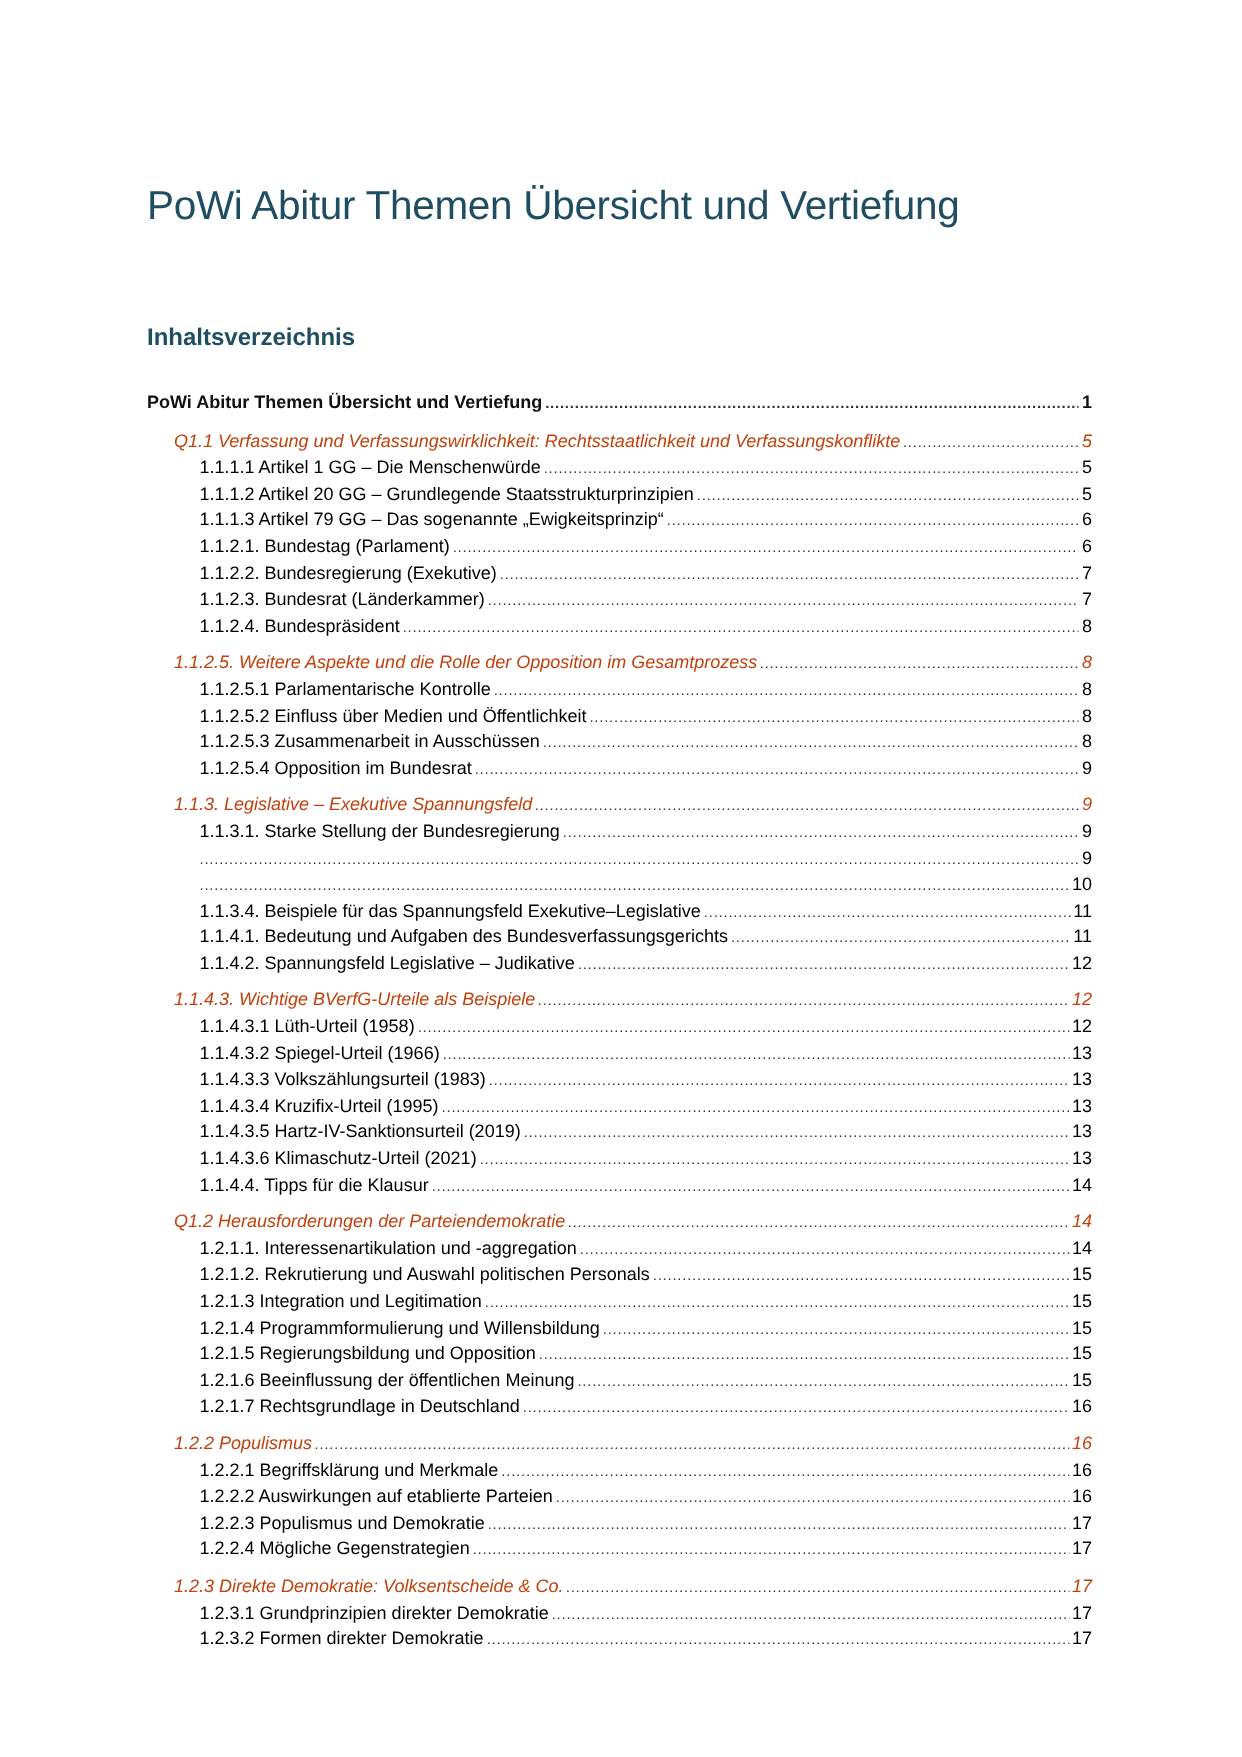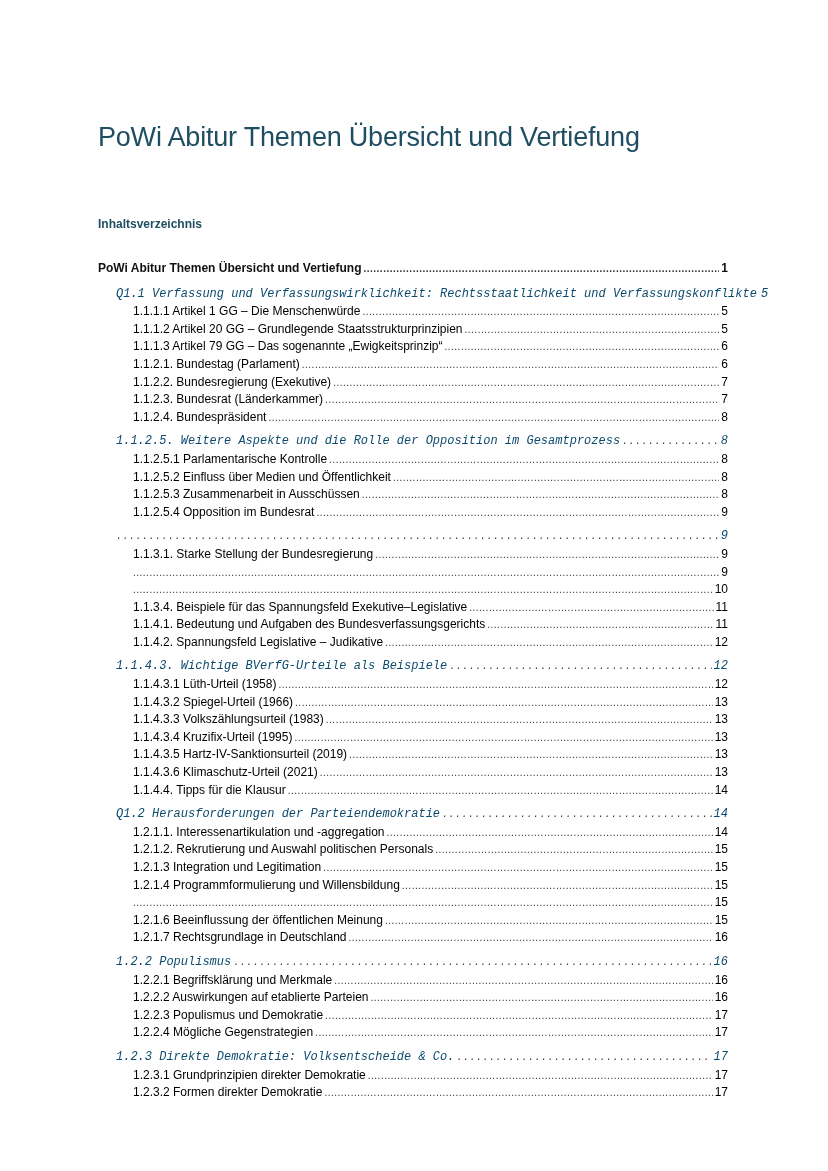--- a/index.html
+++ b/index.html
@@ -1,32 +1,32 @@
 <!DOCTYPE html>
 <html><head>
   <meta charset="utf-8">
   <style>
     html, body { margin: 0; padding: 0; background: #ffffff; }
     body { width: 828px; height: 1171px; position: relative; overflow: hidden;
            font-family: "Liberation Sans", sans-serif; color: #1a1a1a; }
     .page { position: absolute; left: 0; top: 0; width: 742px; height: 1171px; background: #fff; }
     .doc-title { position: absolute; left: 98px; top: 122px; font-size: 27px; font-weight: normal;
                  color: #1f4e63; letter-spacing: -0.2px; margin: 0; white-space: nowrap; }
-    .toc-heading { position: absolute; left: 98px; top: 217px; font-size: 12px; font-weight: bold;
+    .toc-heading { position: absolute; left: 98px; top: 217px; font-size: 16px; font-weight: bold;
                    color: #1f4e63; margin: 0; white-space: nowrap; }
     .toc { position: absolute; left: 98px; top: 260px; width: 630px; }
     .toc-row { display: flex; align-items: baseline; height: 17.6px; line-height: 17.6px;
                font-size: 12px; white-space: nowrap; cursor: pointer; }
     .toc-row .label { flex: 0 0 auto; padding-right: 2px; }
     .toc-row .leader { flex: 1 1 auto; overflow: hidden; color: #333; letter-spacing: 0.5px;
                        font-size: 10px; }
     .toc-row .leader::after { content: "..................................................................................................................................................................................................................................................."; }
     .toc-row .page-num { flex: 0 0 auto; padding-left: 2px; text-align: right; }
     .lvl1 { font-weight: bold; font-size: 12px; color: #111; }
-    .lvl2 { padding-left: 18px; font-style: italic; color: #0c4a6e; font-family: Liberation Mono, monospace; }
+    .lvl2 { padding-left: 18px; font-style: italic; color: #c2410c; }
     .lvl3 { padding-left: 35px; color: #000000; }
     .group-gap { height: 7px; }
     .first-gap { height: 8px; }
   </style>
 </head>
 <body>
 
 <div class="page">
   <h1 class="doc-title">PoWi Abitur Themen Übersicht und Vertiefung</h1>
   <h2 class="toc-heading">Inhaltsverzeichnis</h2>
@@ -110,20 +110,21 @@
             <div class="toc-row lvl3">
     <span class="label">1.1.2.5.4 Opposition im Bundesrat</span>
     <span class="leader"></span>
     <span class="page-num">9</span>
   </div>
           </div>
     <div class="group-gap"></div>
   </div>
         <div class="toc-group">
     <div class="toc-row lvl2">
+      <span class="label">1.1.3.  Legislative – Exekutive Spannungsfeld</span>
       <span class="leader"></span>
       <span class="page-num">9</span>
     </div>
     <div class="items">
             <div class="toc-row lvl3">
     <span class="label">1.1.3.1. Starke Stellung der Bundesregierung</span>
     <span class="leader"></span>
     <span class="page-num">9</span>
   </div>
             <div class="toc-row lvl3">
@@ -218,20 +219,21 @@
     <span class="label">1.2.1.3 Integration und Legitimation</span>
     <span class="leader"></span>
     <span class="page-num">15</span>
   </div>
             <div class="toc-row lvl3">
     <span class="label">1.2.1.4 Programmformulierung und Willensbildung</span>
     <span class="leader"></span>
     <span class="page-num">15</span>
   </div>
             <div class="toc-row lvl3">
+    <span class="label">1.2.1.5 Regierungsbildung und Opposition</span>
     <span class="leader"></span>
     <span class="page-num">15</span>
   </div>
             <div class="toc-row lvl3">
     <span class="label">1.2.1.6 Beeinflussung der öffentlichen Meinung</span>
     <span class="leader"></span>
     <span class="page-num">15</span>
   </div>
             <div class="toc-row lvl3">
     <span class="label">1.2.1.7 Rechtsgrundlage in Deutschland</span>

